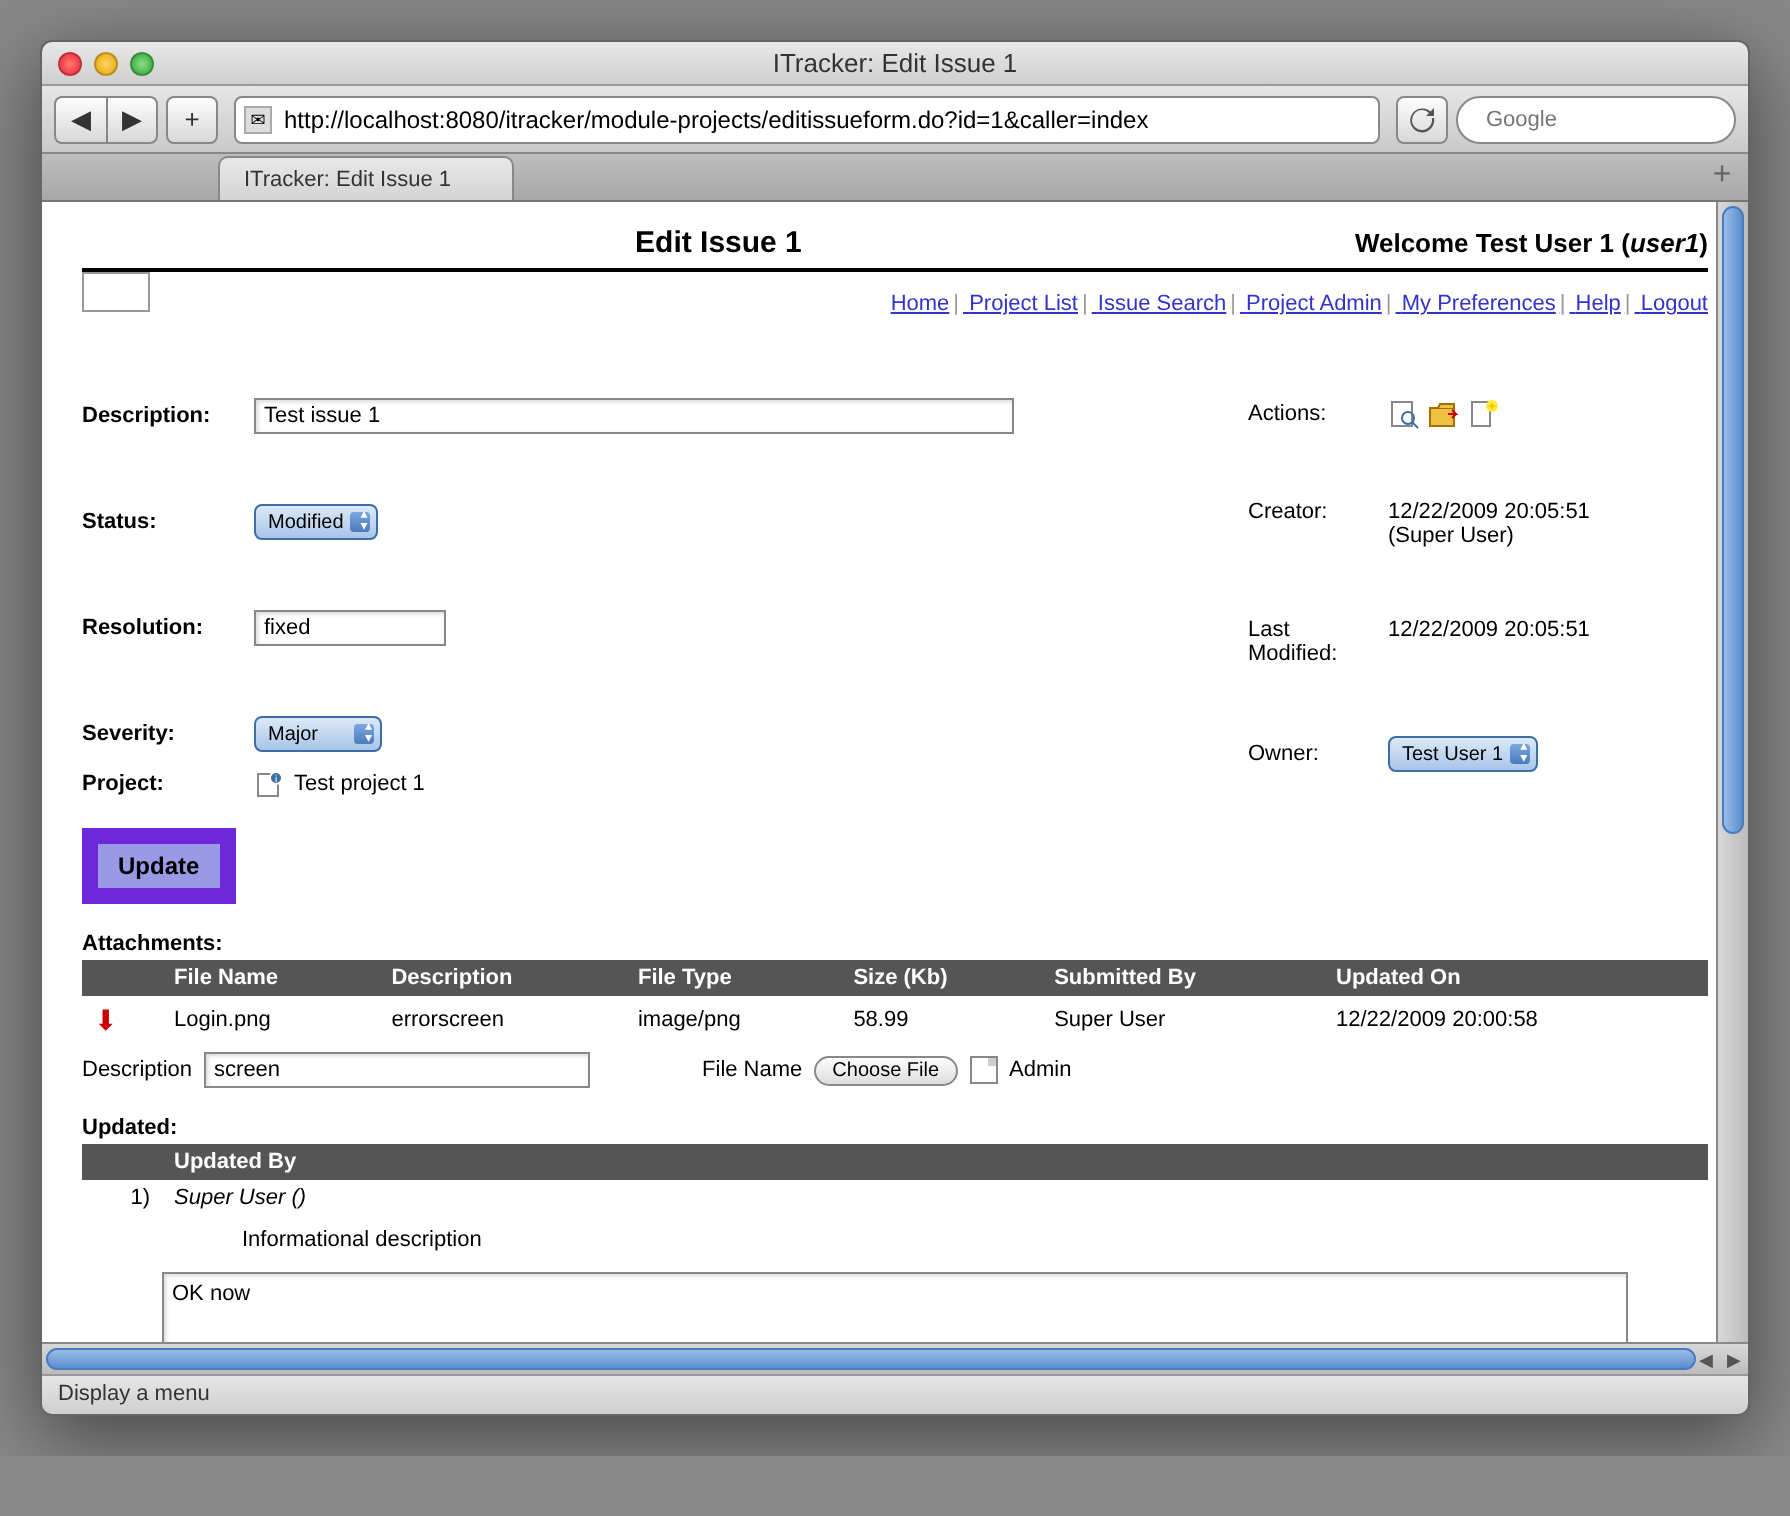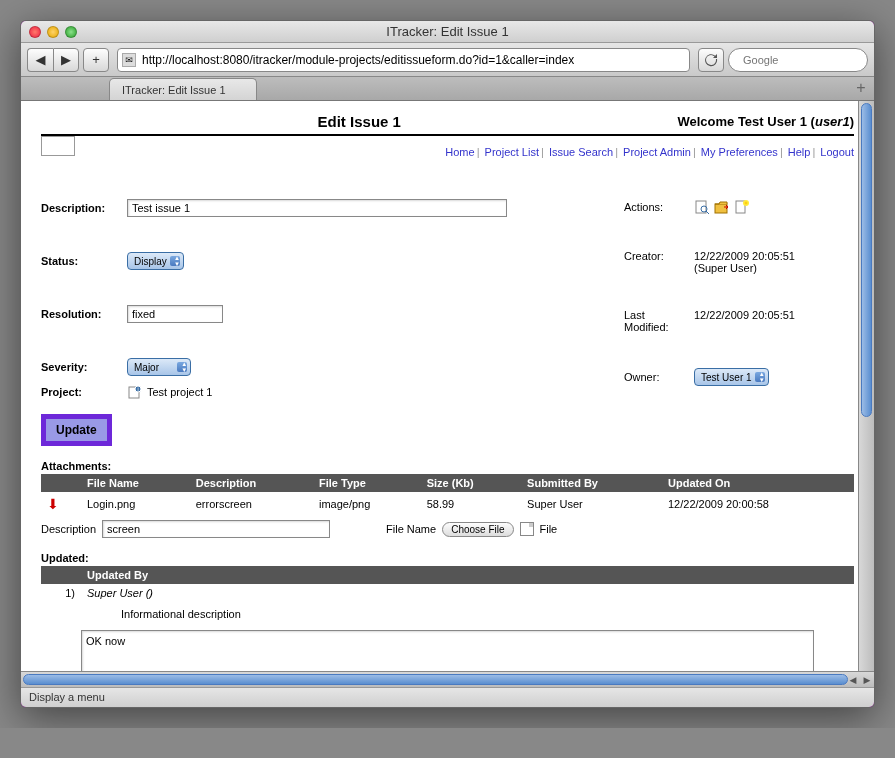--- a/index.html
+++ b/index.html
@@ -71,21 +71,21 @@
   .content {
     padding: 8px 20px 6px 20px;
     height: 570px;
     overflow:hidden;
     background:#fff;
   }
   .heading-row { display:flex; justify-content:space-between; align-items:center; border-bottom:2px solid #000; padding:4px 0;}
   .heading-row h2 { margin:0; font-size:15px; font-weight:bold; }
   .welcome { font-size:13px; font-weight:bold;}
   .welcome em { font-style:italic; }
-  .navlinks { text-align:left; margin:10px 0 6px; font-size:11px; color:#33c;}
+  .navlinks { text-align:left; margin:10px 0 6px; font-size:11px; color:#33c;text-decoration:underline;}
   .navlinks a { color:#33c; text-decoration:none; }
   .sep { color:#999; margin:0 2px;}
   .logo-box { width:34px;height:20px; border:1px solid #999; margin-bottom:6px;}
   .form-area { display:flex; gap:10px; }
   .left-col { flex:1; }
   .right-col { width:230px; }
   .frow { display:flex; align-items:center; margin-bottom:6px;margin-top:35px; }
   .flabel { width:86px; font-weight:bold; font-size:11px;}
   .rlabel { width:70px; font-weight:normal; font-size:11px;}
   .text-input { height:18px; border:1px solid #888; padding:1px 4px; font-size:11px; box-shadow:inset 1px 1px 2px rgba(0,0,0,0.15);}
@@ -100,32 +100,32 @@
     content:""; position:absolute; right:3px; top:3px; width:10px;height:10px;
     background:linear-gradient(#7aa8e0,#4a7ac0); border-radius:2px;
   }
   .aqua-select .arrows { position:absolute; right:4px; top:2px; font-size:7px; line-height:6px; color:#fff; z-index:1;}
   .action-icons { display:flex; gap:4px;}
   .ico { width:16px;height:16px; display:inline-flex;align-items:center;justify-content:center;}
   .proj-row { display:flex; align-items:center; margin:8px 0 14px;}
   .proj-row .flabel { width:86px;}
   .proj-ico { width:16px;height:16px;margin-right:4px;}
   .update-btn {
-    background:#9999e6; border:5px solid #6d28d9; color:#000; font-weight:bold;
+    background:#9999e6; border:8px solid #6d28d9; color:#000; font-weight:bold;
     padding:4px 10px; font-size:12px; cursor:pointer;
   }
   .section-label { font-weight:bold; margin:14px 0 2px; font-size:11px;}
   .dark-header { background:#555; color:#fff; font-weight:bold; font-size:11px;}
   table.att { width:100%; border-collapse:collapse; font-size:11px;}
   table.att th { text-align:left; padding:3px 6px;}
   table.att td { padding:4px 6px;}
   .att-row td { border-bottom:0;}
   .dl-ico { color:#c00; font-size:14px;}
   .upload-row { display:flex; align-items:center; gap:6px; margin-top:4px; font-size:11px;}
-  .upload-row .text-input { width:228px;}
+  .upload-row .text-input { width:193px;}
   .choose-file { font-size:10px; border:1px solid #888; border-radius:9px; padding:1px 8px; background:linear-gradient(#fdfdfd,#ddd);}
   table.hist { width:100%; border-collapse:collapse; font-size:11px; margin-top:2px;}
   table.hist th { text-align:left; padding:3px 6px;}
   .hist-body td { padding:3px 6px;}
   .hist-num { width:30px; text-align:right; padding-right:6px;}
   .hist-desc { padding:6px 40px; font-size:11px;}
   textarea.comment { width:100%; height:60px; border:1px solid #888; font-family:inherit; font-size:11px; padding:4px; resize:none; box-shadow:inset 1px 1px 2px rgba(0,0,0,0.15);}
   .hscroll {
     height:16px; background:linear-gradient(#d8d8d8,#bcbcbc); border-top:1px solid #888;
     position:relative;
@@ -211,21 +211,21 @@
 
     <div class="form-area">
       <div class="left-col">
         <div class="frow">
           <div class="flabel">Description:</div>
           <input class="text-input desc-input" value="Test issue 1" style="">
         </div>
         <div class="frow">
           <div class="flabel">Status:</div>
           <div class="aqua-select">
-            <span>Display</span>
+            <span>Modified</span>
                 <span class="arrows">▴<br>▾</span>
           </div>
         </div>
         <div class="frow">
           <div class="flabel">Resolution:</div>
           <input class="text-input res-input" value="fixed" style="">
         </div>
         <div class="frow">
           <div class="flabel">Severity:</div>
           <div class="aqua-select" style="min-width:64px">
@@ -316,21 +316,21 @@
         <td>12/22/2009 20:00:58</td>
       </tr>
     </tbody>
         </table>
     <div class="upload-row">
       <span>Description</span>
       <input class="text-input" value="screen" style="">
       <span style="margin-left:50px">File Name</span>
       <span class="choose-file">Choose File</span>
       <span class="small-ico-page"></span>
-      <span>File</span>
+      <span>Admin</span>
     </div>
 
     <div class="section-label">Updated:</div>
     <table class="hist">
       <tbody>
             <tr class="dark-header">
         <th style="width:40px"></th>
         <th>Updated By</th>
       </tr>
       <tr class="hist-body">

